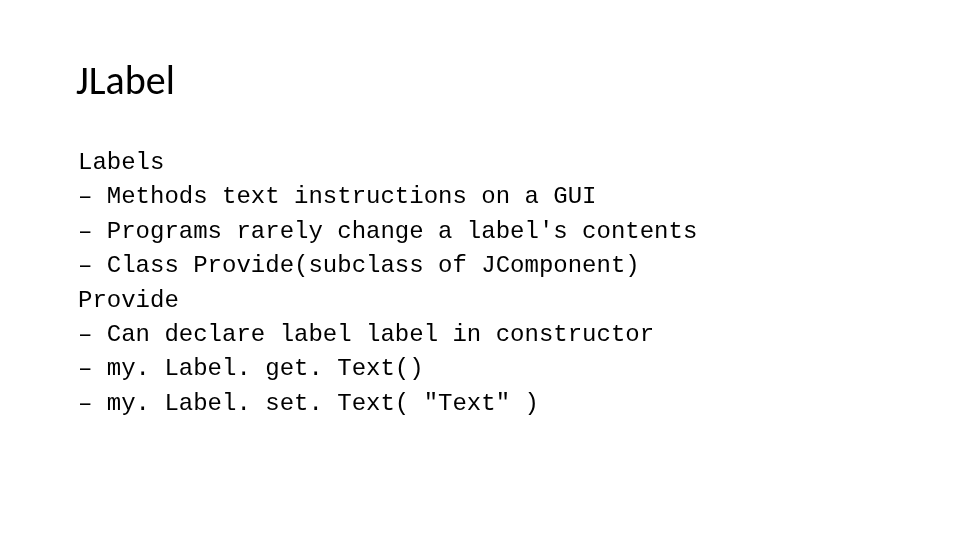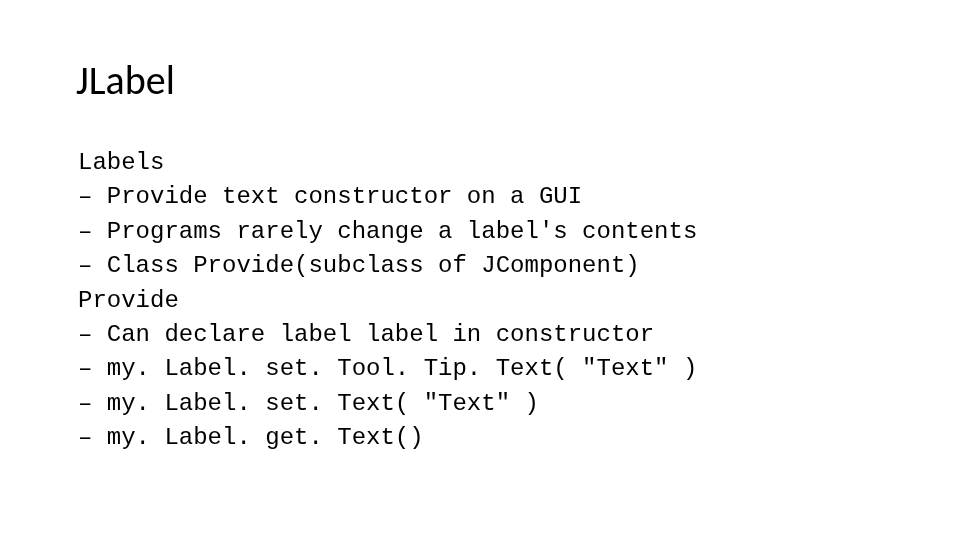--- a/index.html
+++ b/index.html
@@ -30,21 +30,20 @@
       display: block;
     }
   </style>
 </head>
 <body>
 
 <h1 class="title">JLabel</h1>
 
 <div class="content">
   <span class="content-line">Labels</span>
-  <span class="content-line">– Provide text constructor on a GUI</span>
+  <span class="content-line">– Methods text instructions on a GUI</span>
   <span class="content-line">– Programs rarely change a label's contents</span>
   <span class="content-line">– Class Provide(subclass of JComponent)</span>
   <span class="content-line">Provide</span>
   <span class="content-line">– Can declare label label in constructor</span>
-  <span class="content-line">– my. Label. set. Tool. Tip. Text( "Text" )</span>
+  <span class="content-line">– my. Label. get. Text()</span>
   <span class="content-line">– my. Label. set. Text( "Text" )</span>
-  <span class="content-line">– my. Label. get. Text()</span>
 </div>
 
 </body></html>

